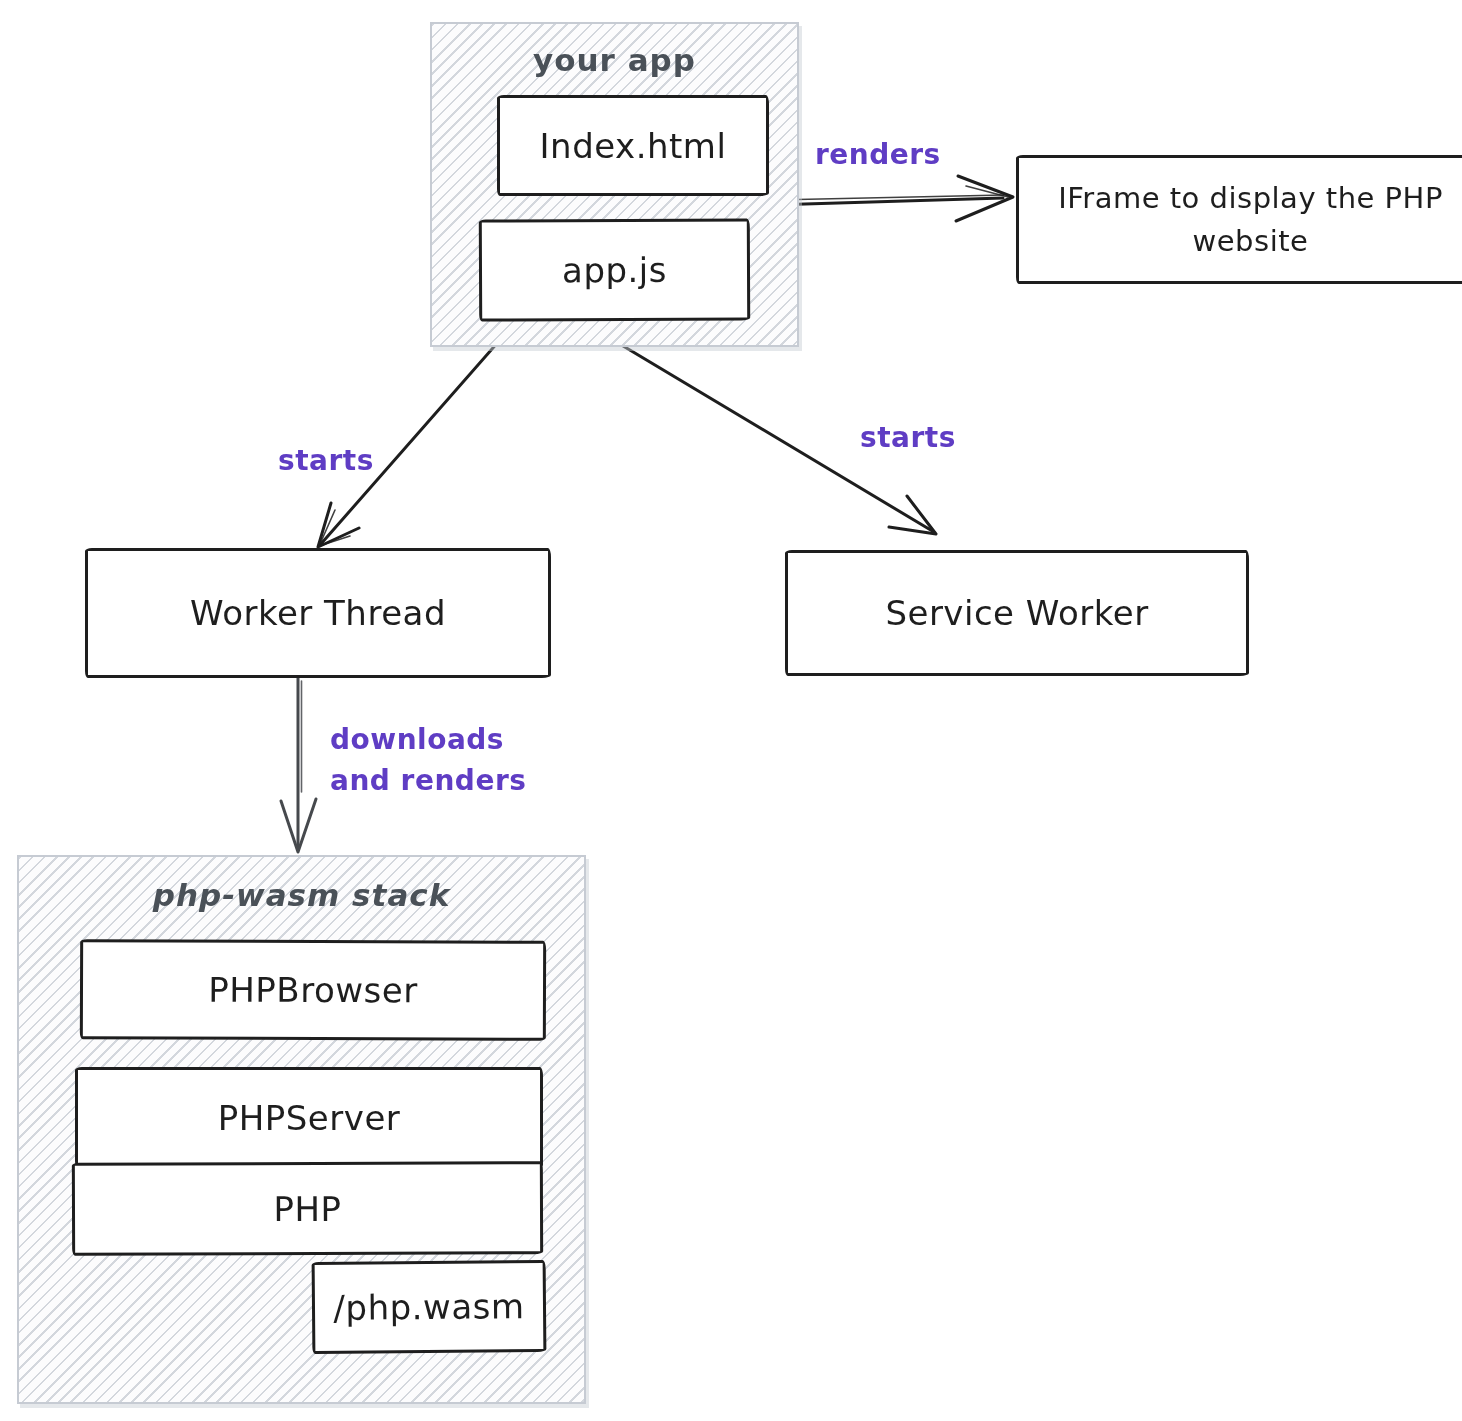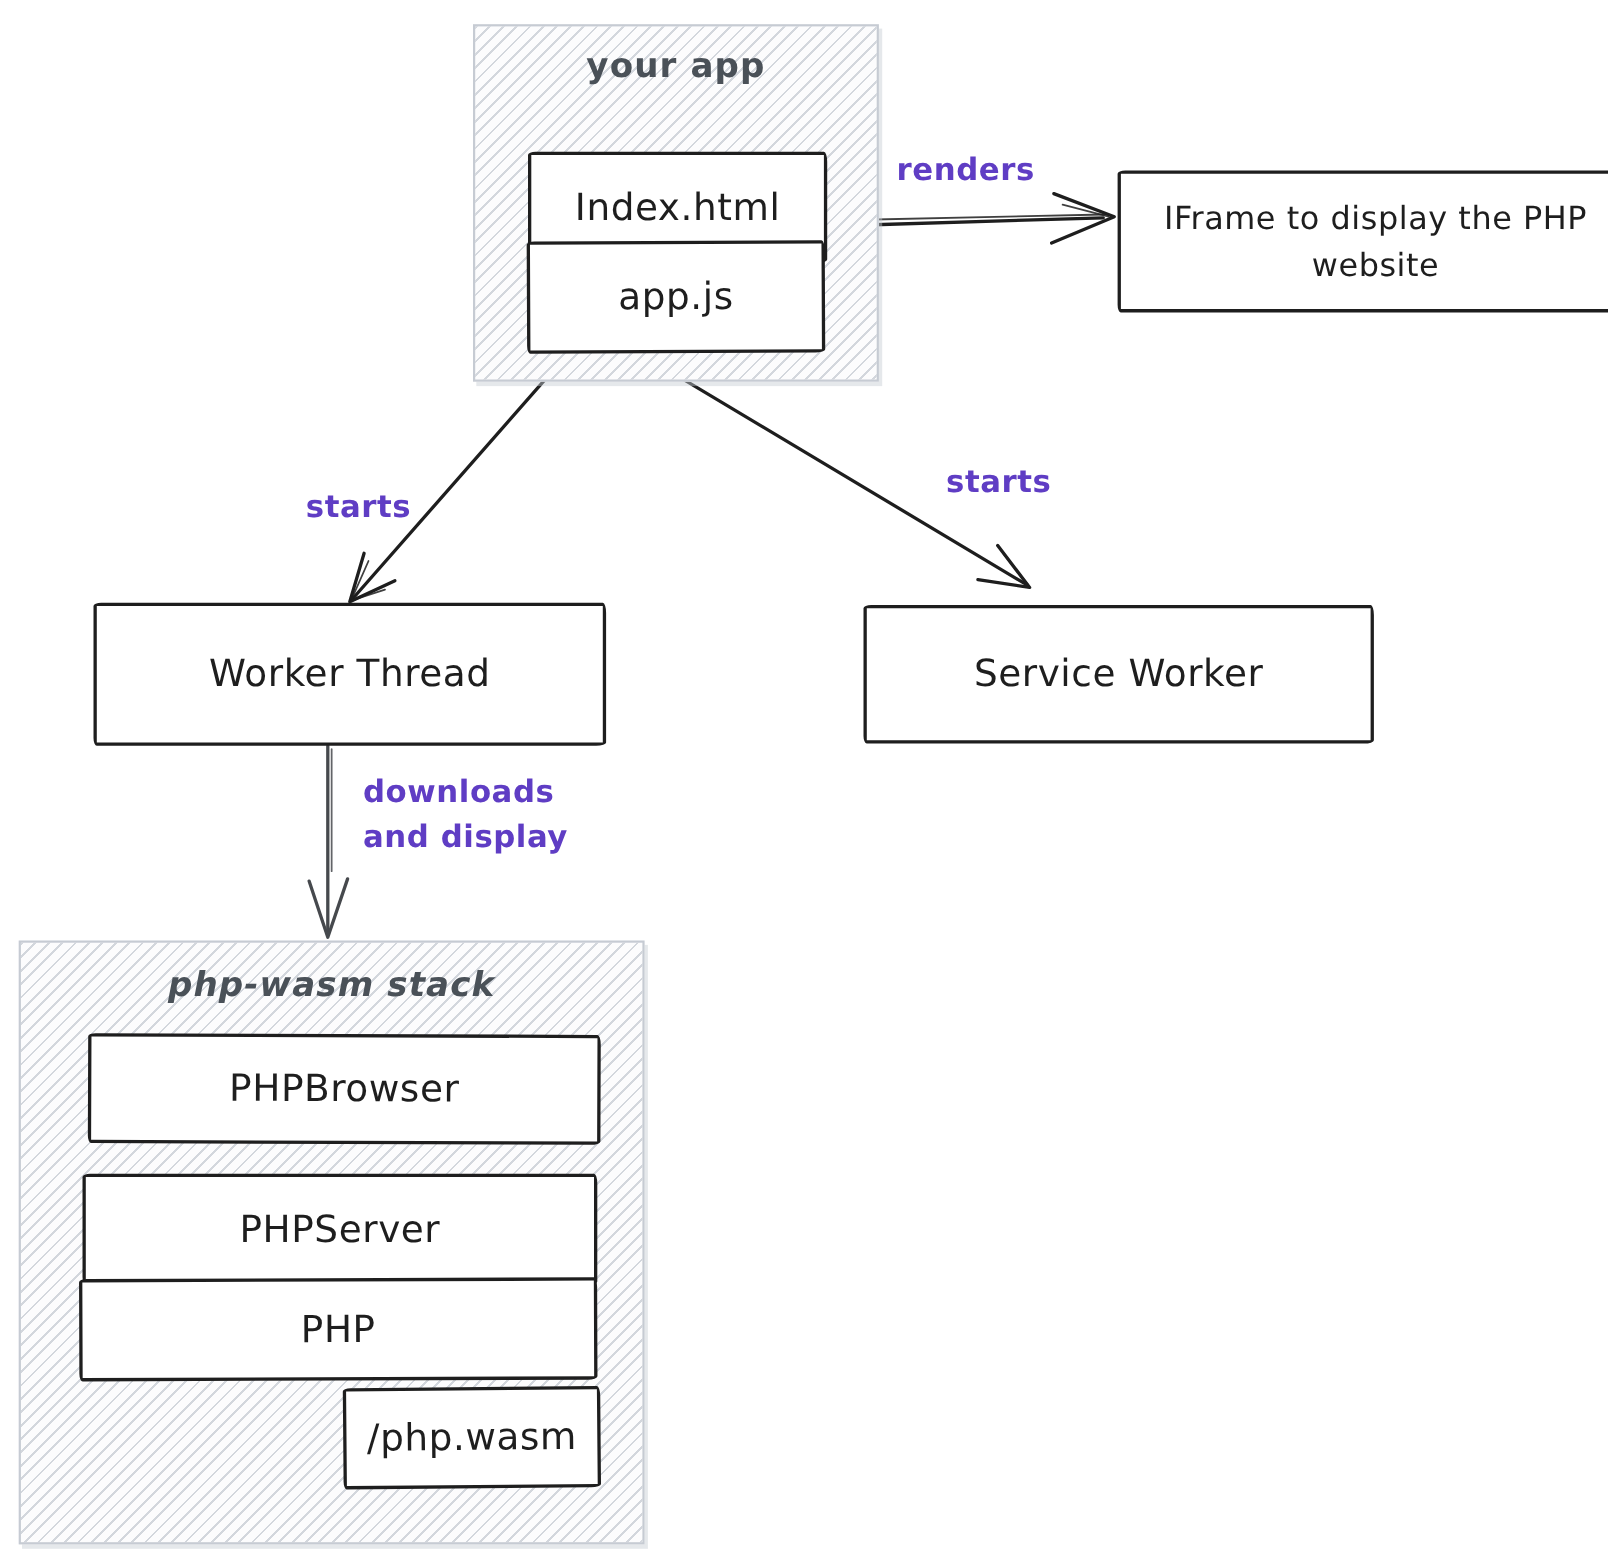--- a/index.html
+++ b/index.html
@@ -107,21 +107,21 @@
 
     <g class="gray">
       <path d="M298 678 L298 848"></path>
       <path class="thin" d="M301.5 681 L301.5 792"></path>
       <path d="M281 801 L298 852 L316 799"></path>
     </g>
   </svg>
 
   <div class="container" style="left:430px; top:22px; width:365px; height:321px;">
     <div class="container-title" style="top:18px;">your app</div>
-    <div class="node" style="left:48px; top:71px; width:266px; height:95px;margin-top:43px;">
+    <div class="node" style="left:65px; top:71px; width:266px; height:95px;">
       <span>Index.html</span>
     </div>
     <div class="node" style="left:47px; top:195px; width:265px; height:96px; transform:rotate(-0.25deg);">
       <span>app.js</span>
     </div>
   </div>
 
   <div class="node small-text" style="left:1016px; top:155px; width:427px; height:123px;">
     <span>IFrame to display the PHP website</span>
   </div>
@@ -146,18 +146,18 @@
       <span>PHP</span>
     </div>
     <div class="node" style="left:293px; top:404px; width:228px; height:86px; transform:rotate(-0.5deg);">
       <span>/php.wasm</span>
     </div>
   </div>
 
   <div class="edge-label" style="left:815px; top:135px;text-align:center;">renders</div>
   <div class="edge-label" style="left:278px; top:441px;">starts</div>
   <div class="edge-label" style="left:860px; top:418px;">starts</div>
-  <div class="edge-label" style="left:330px; top:700px;">
+  <div class="edge-label" style="left:330px; top:720px;">
     <div>downloads</div>
-    <div>and display</div>
+    <div>and renders</div>
   </div>
 
 </div>
 
 </body></html>

